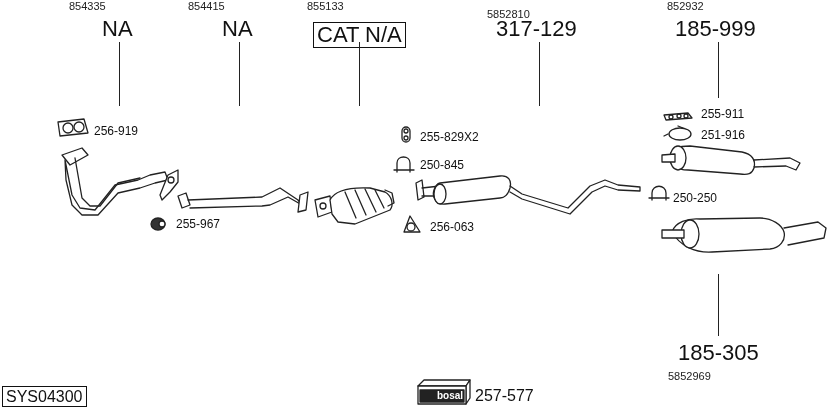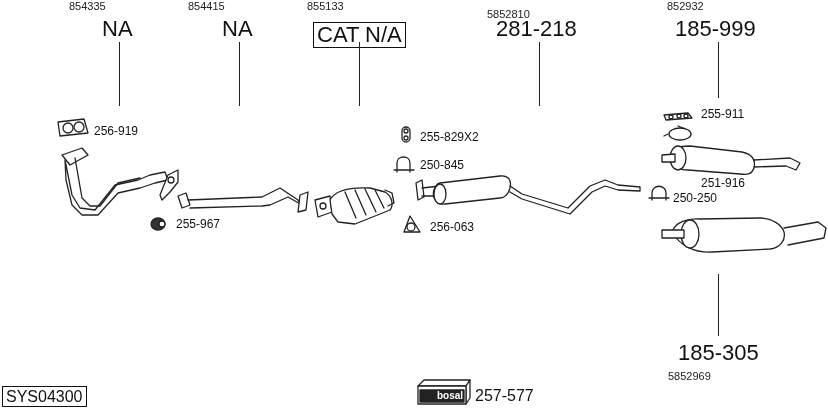--- a/index.html
+++ b/index.html
@@ -111,38 +111,38 @@
 
 <div class="abs small-code" style="left:69px; top:0px;">854335</div>
 <div class="abs small-code" style="left:188px; top:0px;">854415</div>
 <div class="abs small-code" style="left:307px; top:0px;">855133</div>
 <div class="abs small-code" style="left:487px; top:8px;">5852810</div>
 <div class="abs small-code" style="left:667px; top:0px;">852932</div>
 
 <div class="abs big-code" style="left:102px; top:16px;">NA</div>
 <div class="abs big-code" style="left:222px; top:16px;">NA</div>
 <div class="abs big-code boxed" style="left:313px; top:16px;">CAT N/A</div>
-<div class="abs big-code" style="left:496px; top:16px;">281-218</div>
+<div class="abs big-code" style="left:496px; top:16px;">317-129</div>
 <div class="abs big-code" style="left:675px; top:16px;">185-999</div>
 
 <div class="leader" style="left:119px; top:42px; height:64px;"></div>
 <div class="leader" style="left:239px; top:42px; height:64px;"></div>
 <div class="leader" style="left:359px; top:42px; height:64px;"></div>
 <div class="leader" style="left:539px; top:42px; height:64px;"></div>
 <div class="leader" style="left:718px; top:42px; height:56px;"></div>
 <div class="leader" style="left:718px; top:274px; height:62px;"></div>
 
 <div class="abs big-code" style="left:678px; top:340px;">185-305</div>
 <div class="abs small-code" style="left:668px; top:370px;">5852969</div>
 
 <div class="abs part-label" style="left:94px; top:124px;">256-919</div>
 <div class="abs part-label" style="left:176px; top:217px;">255-967</div>
 <div class="abs part-label" style="left:420px; top:130px;">255-829X2</div>
 <div class="abs part-label" style="left:420px; top:158px;">250-845</div>
 <div class="abs part-label" style="left:430px; top:220px;">256-063</div>
 <div class="abs part-label" style="left:701px; top:107px;">255-911</div>
-<div class="abs part-label" style="left:701px; top:128px;margin-top:48px;">251-916</div>
+<div class="abs part-label" style="left:701px; top:128px;">251-916</div>
 <div class="abs part-label" style="left:673px; top:191px;">250-250</div>
 
 <div class="abs sys-id" style="left:2px; top:386px;">SYS04300</div>
 
 <div class="abs" style="left:420px; top:390px; width:60px; text-align:center; color:#fff; font-size:10px; font-weight:bold; line-height:12px;">bosal</div>
 <div class="abs kit" style="left:475px; top:387px;">257-577</div>
 
 </body></html>

